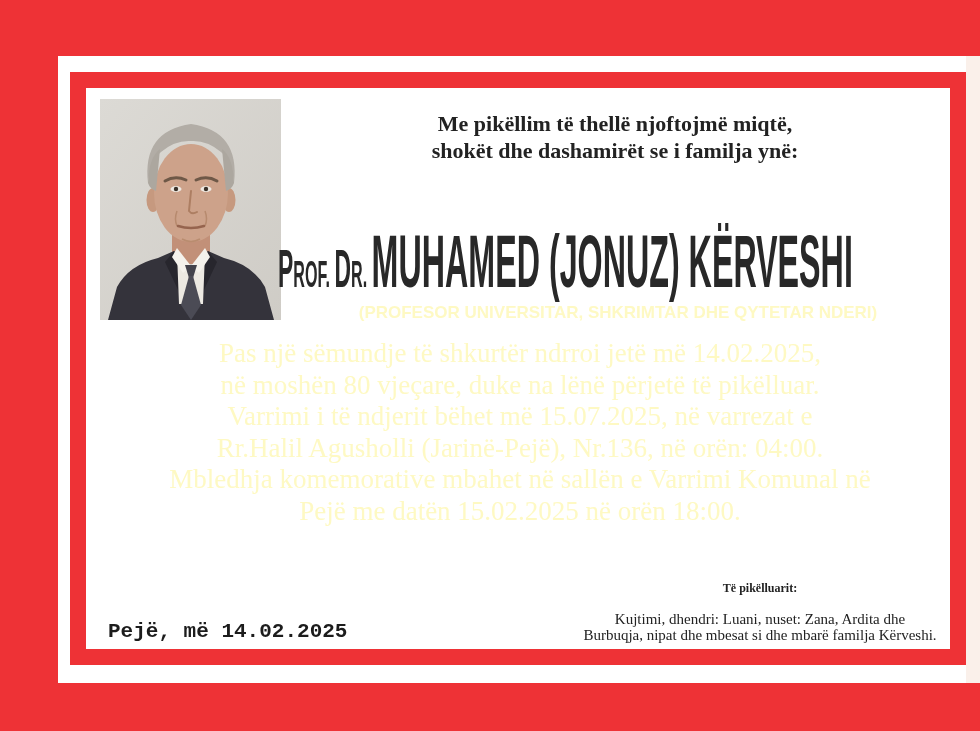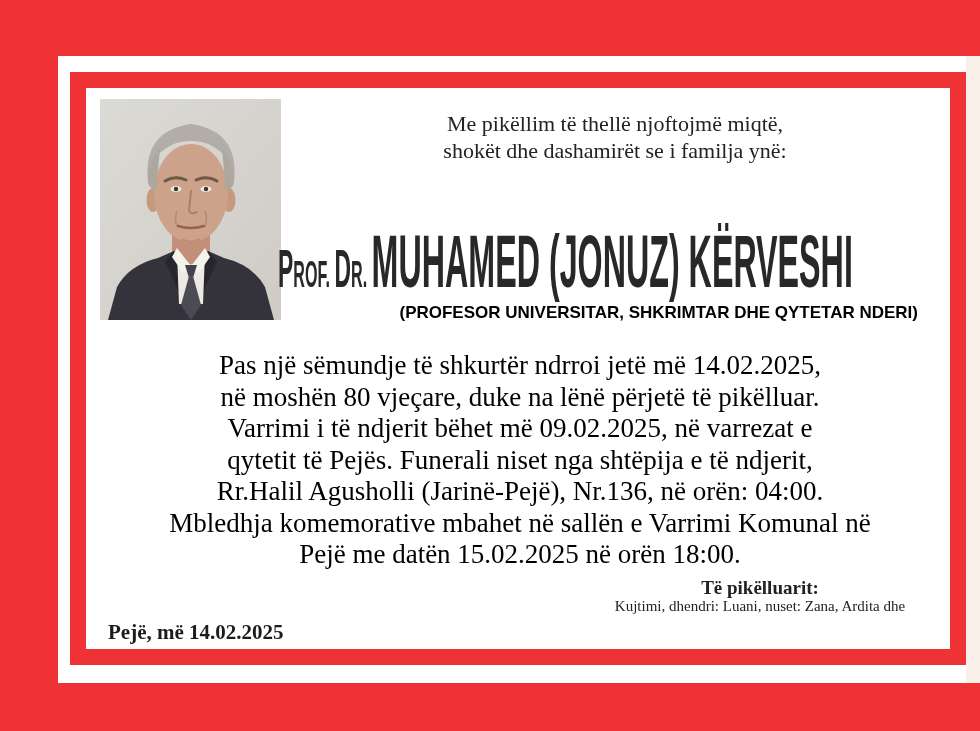--- a/index.html
+++ b/index.html
@@ -25,21 +25,21 @@
     border:16px solid #ee3236;
     background:#ffffff;
   }
   .photo{
     position:absolute;left:100px;top:99px;width:181px;height:221px;
   }
   .photo svg{display:block;width:100%;height:100%;}
   .intro{
     position:absolute;left:350px;top:110px;width:530px;
     text-align:center;
-    font-weight:normal;
+    font-weight:bold;
     font-size:22px;line-height:27px;
     color:#222;
   }
   .headline{
     position:absolute;left:278px;top:240px;height:60px;
     white-space:nowrap;
   }
   .headline .condense{
     display:inline-block;
     transform:scale(0.52,1.2);
@@ -47,49 +47,50 @@
     font-family:"Liberation Sans", sans-serif;
     font-weight:bold;
     color:#282828;
     font-size:62px;line-height:60px;
     letter-spacing:0px;
   }
   .headline .pfx-big{font-size:44px;}
   .headline .pfx-small{font-size:31px;}
   .subtitle{
     position:absolute;left:318px;top:303px;width:600px;
-    text-align:right;
+    text-align:center;
     font-family:"Liberation Sans", sans-serif;
     font-weight:bold;
     font-size:17px;line-height:20px;
-    color:#000000;
+    color:#fef9c3;
     letter-spacing:0px;
   }
   .body-text{
-    position:absolute;left:95px;top:350px;width:850px;
+    position:absolute;left:95px;top:338px;width:850px;
     text-align:center;
     font-size:27px;line-height:31.5px;
-    color:#000000;
+    color:#fef9c3;
   }
   .mourners{
     position:absolute;left:560px;top:580px;width:400px;
     text-align:center;
     font-size:15px;line-height:16.5px;
     color:#222;
   }
   .mourners .heading{
     font-weight:bold;
-    font-size:19px;
-    margin-bottom:1px;
+    font-size:12px;
+    margin-bottom:14px;
   }
   .dateline{
     position:absolute;left:108px;top:620px;
     font-weight:bold;
     font-size:21px;
     color:#1c1c1c;
+    font-family:Liberation Mono, monospace;
   }
 </style>
 </head>
 <body>
 
 <div class="page">
 
   <div class="white-mat"></div>
   <div class="edge-tint"></div>
   <div class="card"></div>
@@ -154,27 +155,27 @@
 
   <div class="headline">
     <span class="condense"><span class="pfx-big">P</span><span class="pfx-small">ROF. </span><span class="pfx-big">D</span><span class="pfx-small">R. </span><span>MUHAMED (JONUZ) KËRVESHI</span></span>
   </div>
 
   <div class="subtitle">(PROFESOR UNIVERSITAR, SHKRIMTAR DHE QYTETAR NDERI)</div>
 
   <div class="body-text">
     <div>Pas një sëmundje të shkurtër ndrroi jetë më 14.02.2025,</div>
     <div>në moshën 80 vjeçare, duke na lënë përjetë të pikëlluar.</div>
-    <div>Varrimi i të ndjerit bëhet më 09.02.2025, në varrezat e</div>
-    <div>qytetit të Pejës. Funerali niset nga shtëpija e të ndjerit,</div>
+    <div>Varrimi i të ndjerit bëhet më 15.07.2025, në varrezat e</div>
     <div>Rr.Halil Agusholli (Jarinë-Pejë), Nr.136, në orën: 04:00.</div>
     <div>Mbledhja komemorative mbahet në sallën e Varrimi Komunal në</div>
     <div>Pejë me datën 15.02.2025 në orën 18:00.</div>
   </div>
 
   <div class="mourners">
     <div class="heading">Të pikëlluarit:</div>
     <div>Kujtimi, dhendri: Luani, nuset: Zana, Ardita dhe</div>
+    <div>Burbuqja, nipat dhe mbesat si dhe mbarë familja Kërveshi.</div>
   </div>
 
   <div class="dateline">Pejë, më 14.02.2025</div>
 
 </div>
 
 </body></html>

